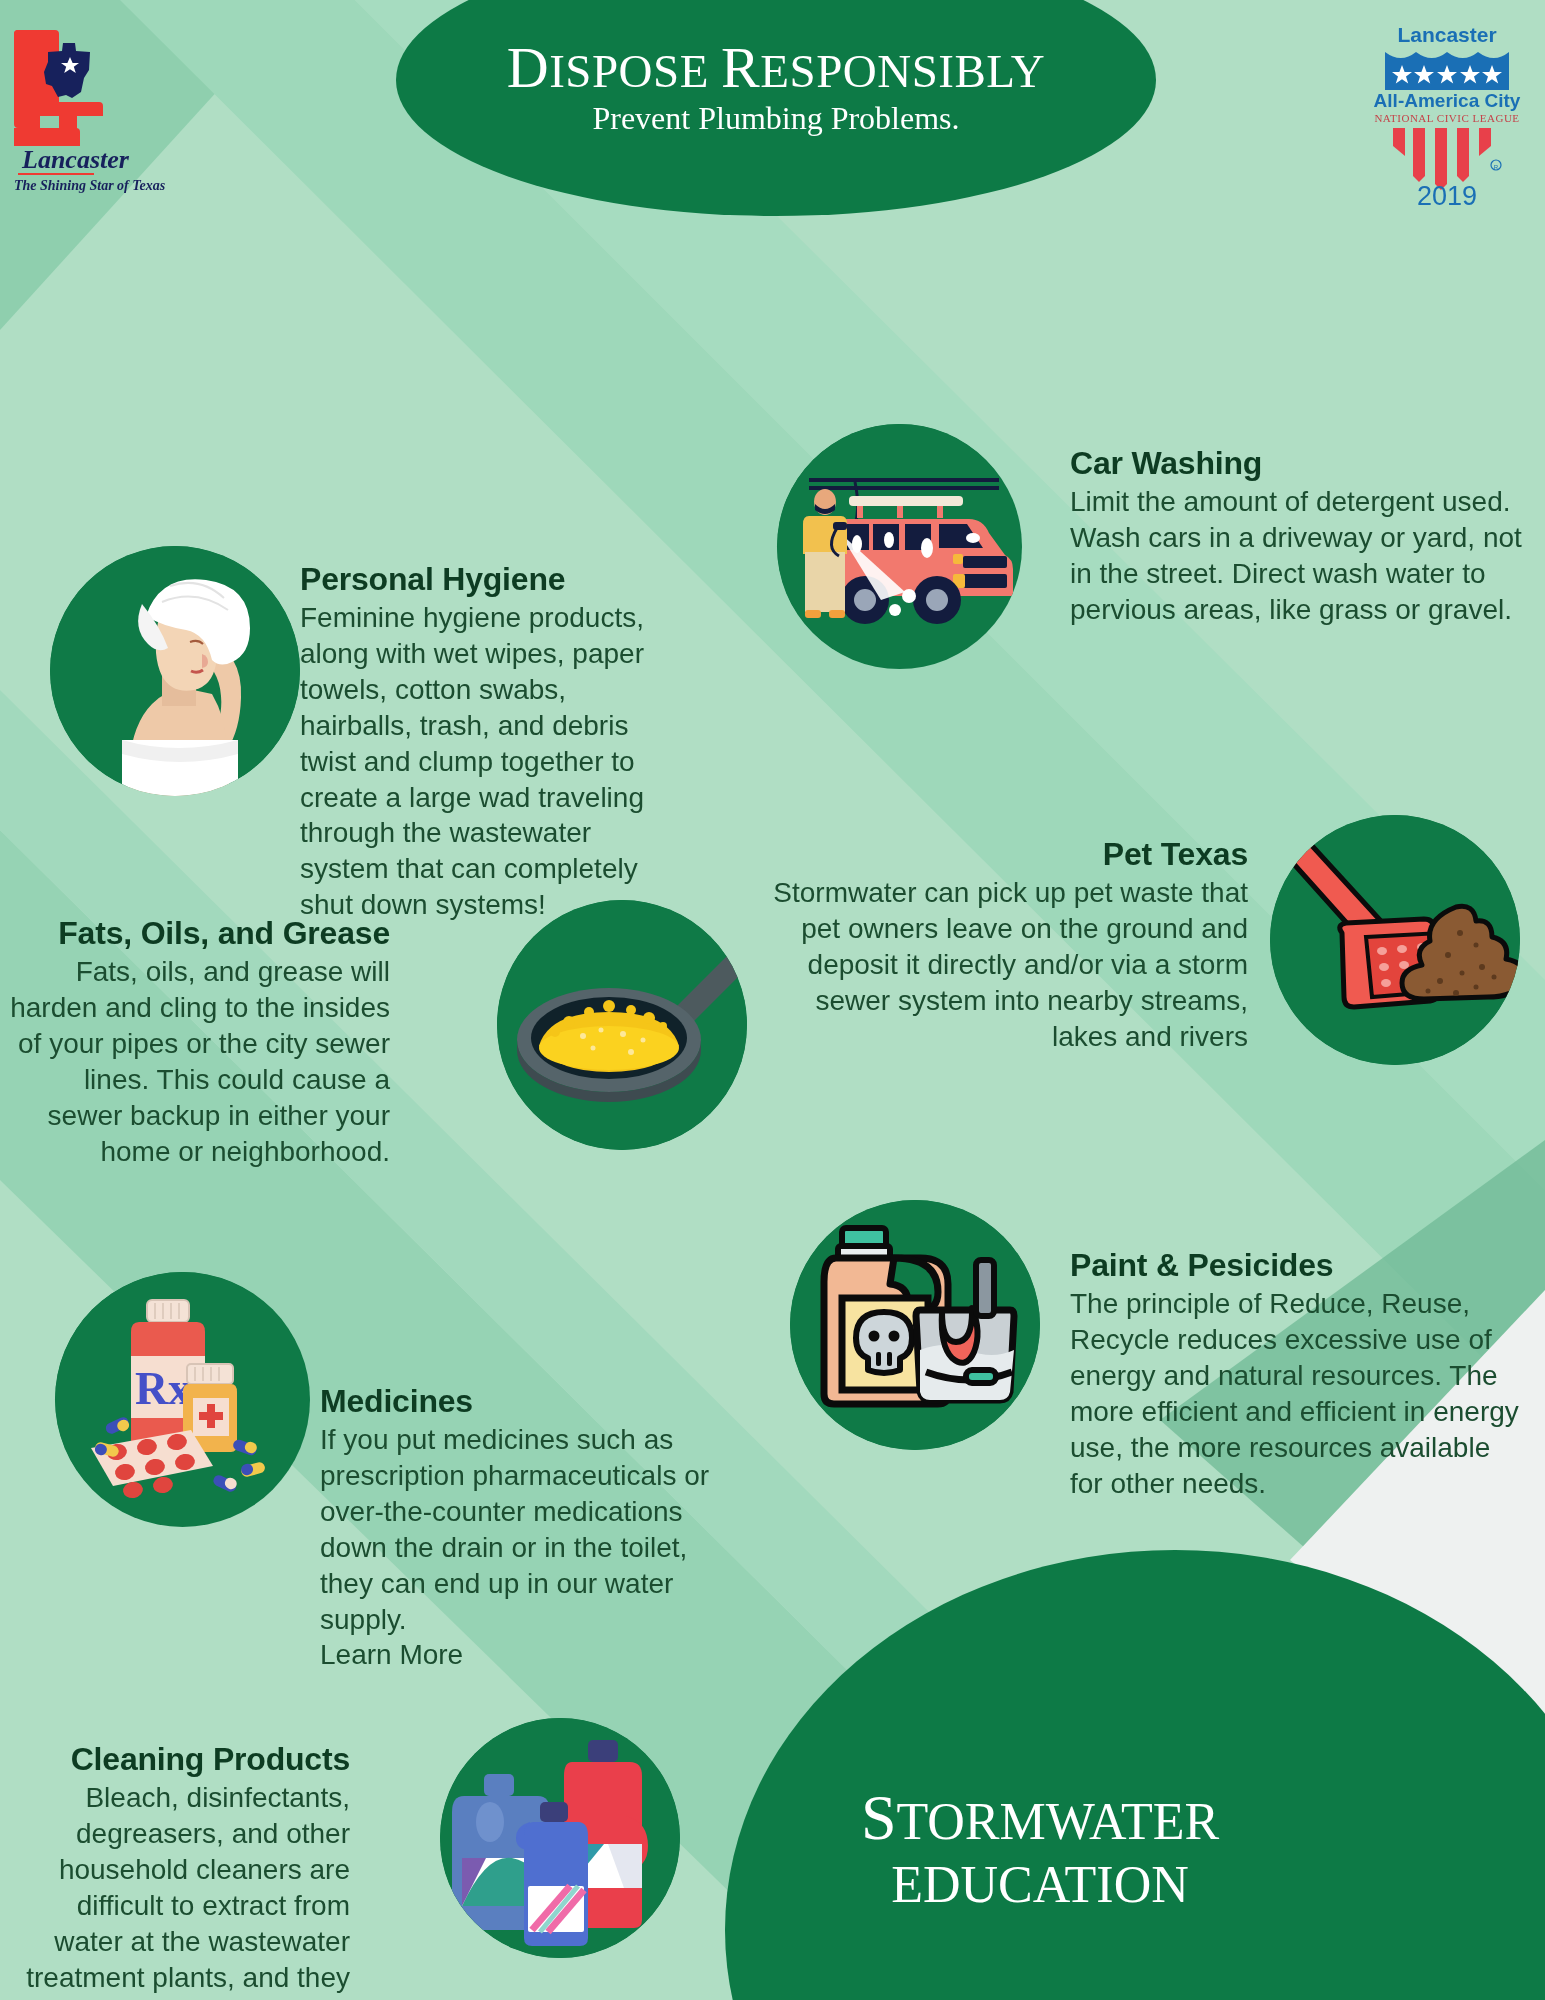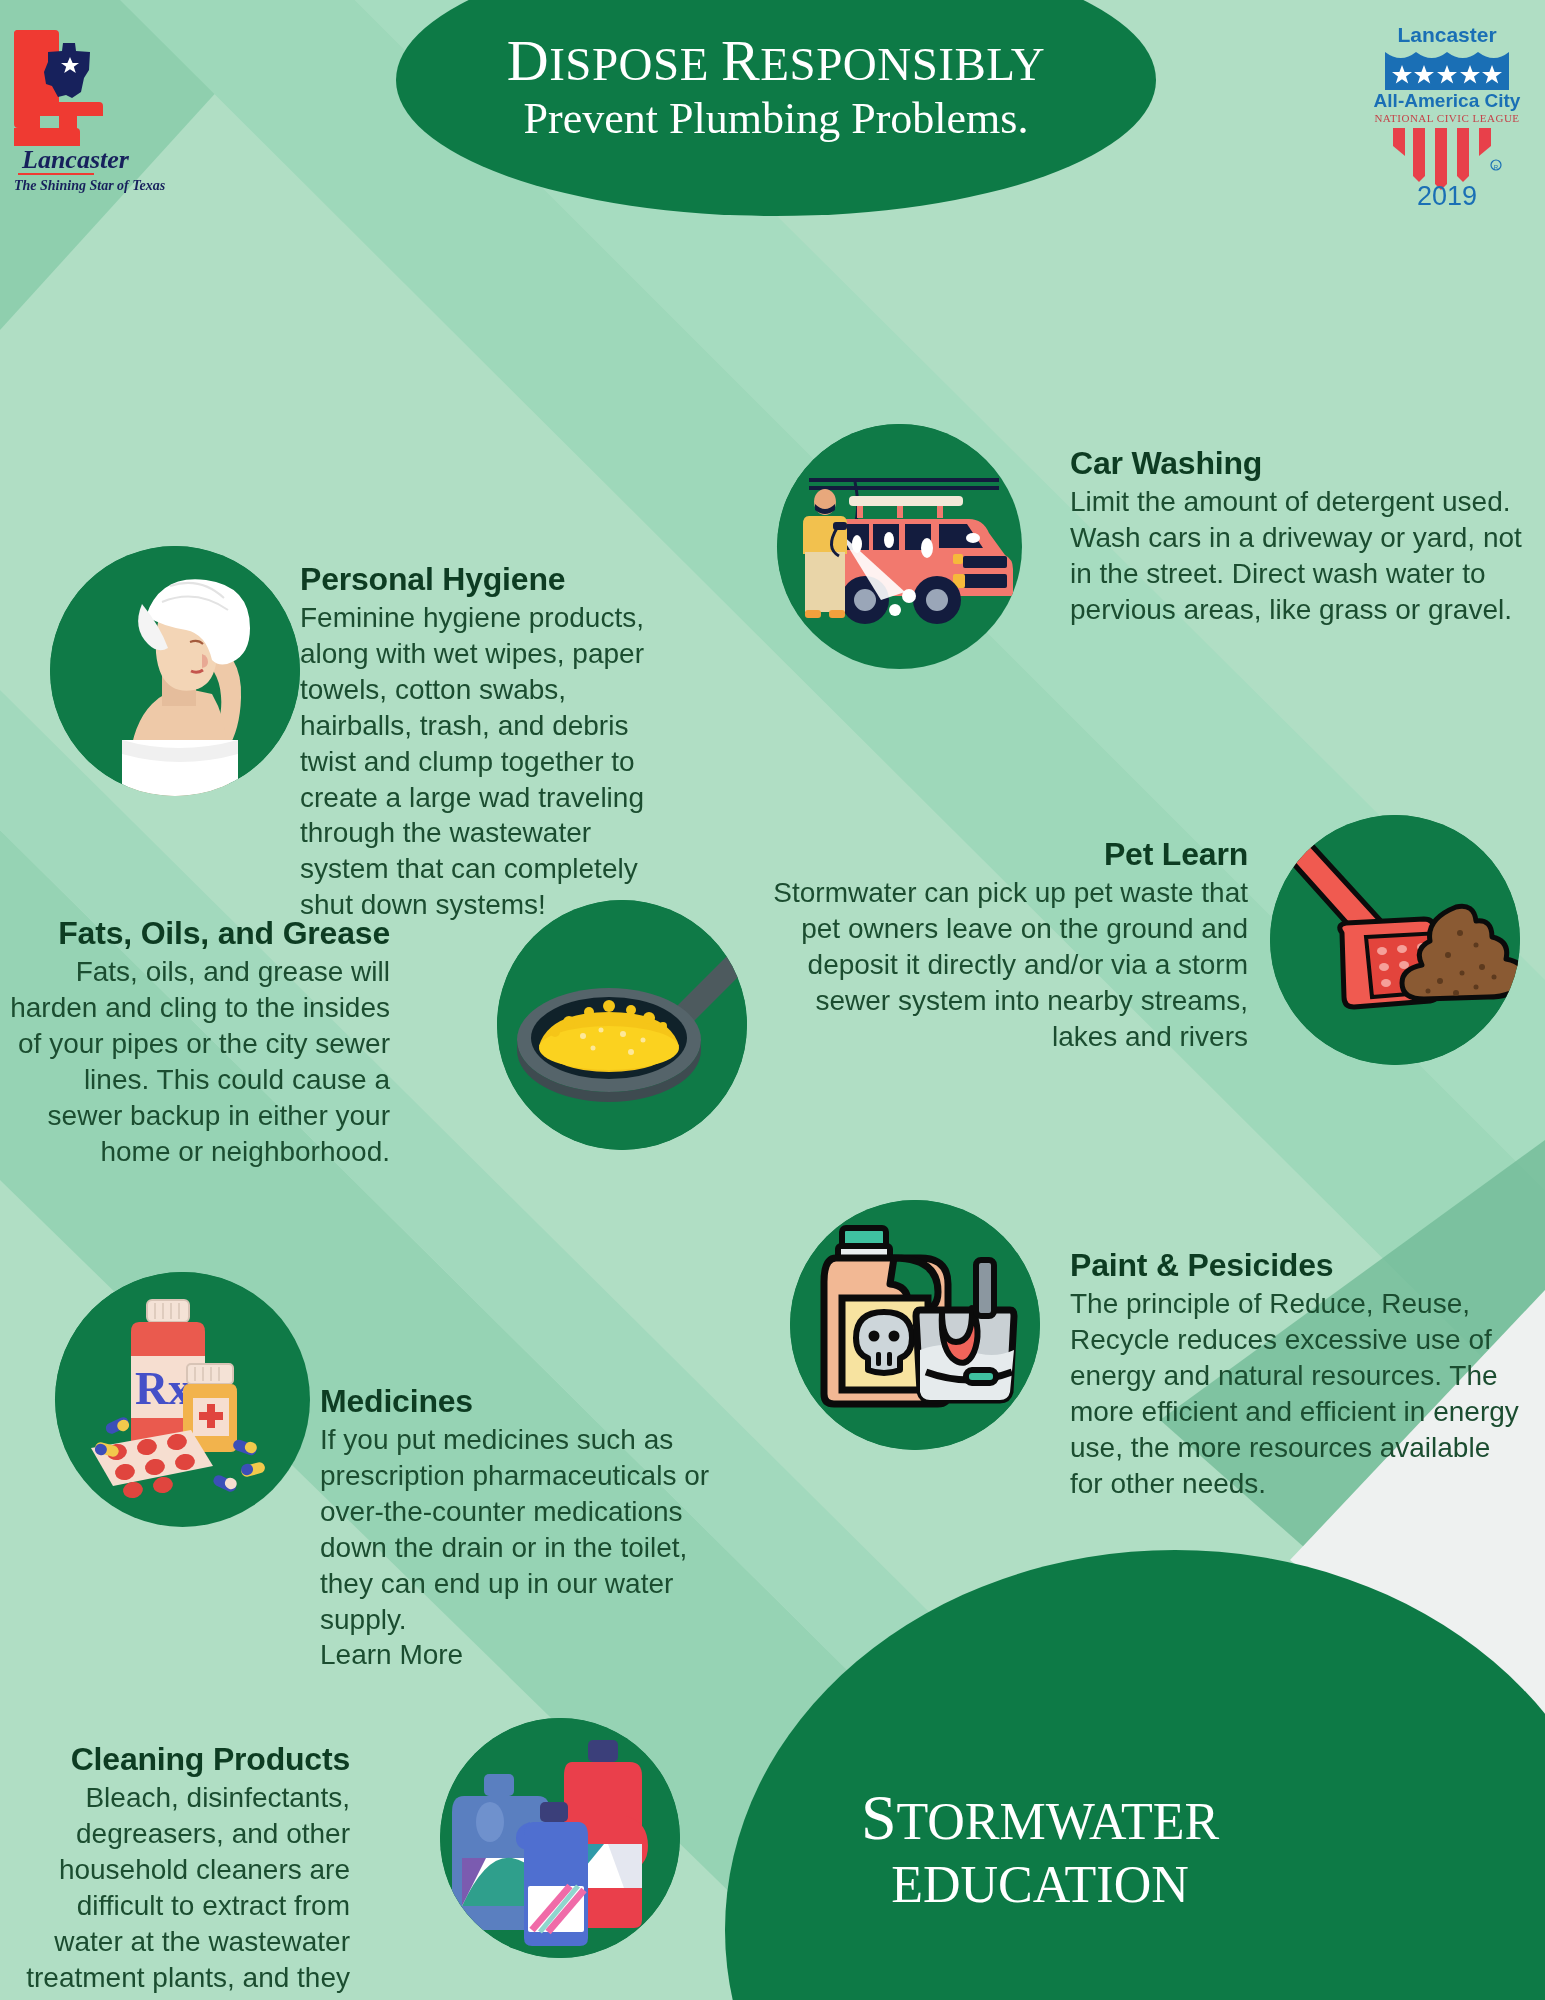--- a/index.html
+++ b/index.html
@@ -32,21 +32,21 @@
     font-size:47px;
     letter-spacing:.5px;
     line-height:1.02;
     white-space:nowrap;
     text-align:center;
   }
   .title-main .cap{ font-size:58px; }
   .title-sub{
     font-family:"Liberation Serif", serif;
     color:#ffffff;
-    font-size:44px;
+    font-size:32px;
     line-height:1.12;
     text-align:center;
     font-weight:400;
     margin-top:4px;
   }
 
   
   .city-logo{ position:absolute; left:8px; top:16px; width:180px; height:180px; z-index:3;}
   .city-logo svg{ display:block; }
 
@@ -300,21 +300,21 @@
         <circle cx="192" cy="158" r="2.5"></circle>
           <circle cx="170" cy="166" r="3"></circle>
         <circle cx="206" cy="172" r="2.5"></circle>
           <circle cx="186" cy="178" r="3"></circle>
         <circle cx="224" cy="162" r="2.5"></circle>
           <circle cx="158" cy="176" r="2.5"></circle>
       </g>
     </svg>
   </div>
   <div class="txt right" style="left:760px; top:835px; width:488px;">
-    <div class="sec-title">Pet Learn</div>
+    <div class="sec-title">Pet Texas</div>
     <div class="sec-body">Stormwater can pick up pet waste that pet owners leave on the ground and deposit it directly and/or via a storm sewer system into nearby streams, lakes and rivers</div>
   </div>
 </div>
 
 <div class="section">
   <div class="circle" style="left:497px; top:900px; width:250px; height:250px;">
     <svg viewBox="0 0 250 250" xmlns="http://www.w3.org/2000/svg">
       <circle cx="125" cy="125" r="125" fill="#0f7a47"></circle>
 
       <path d="M168 118 l62 -62 q8 -8 16 0 q8 8 0 16 l-62 62 z" fill="#4d5a5e"></path>

